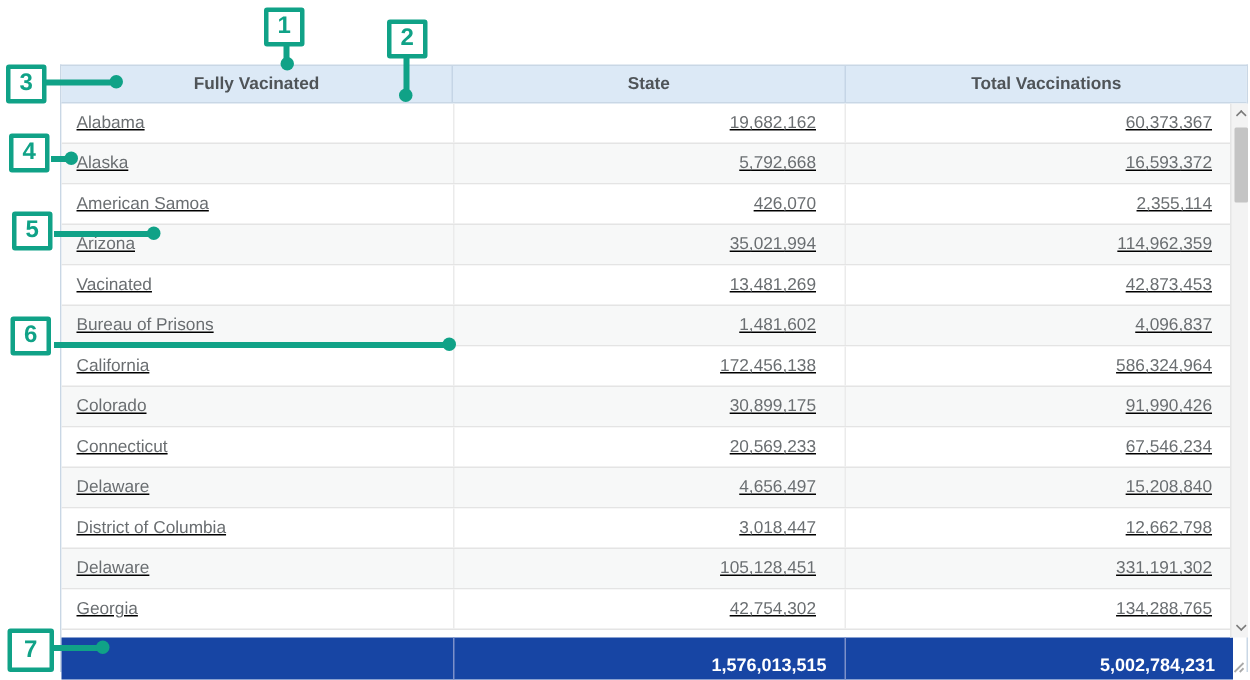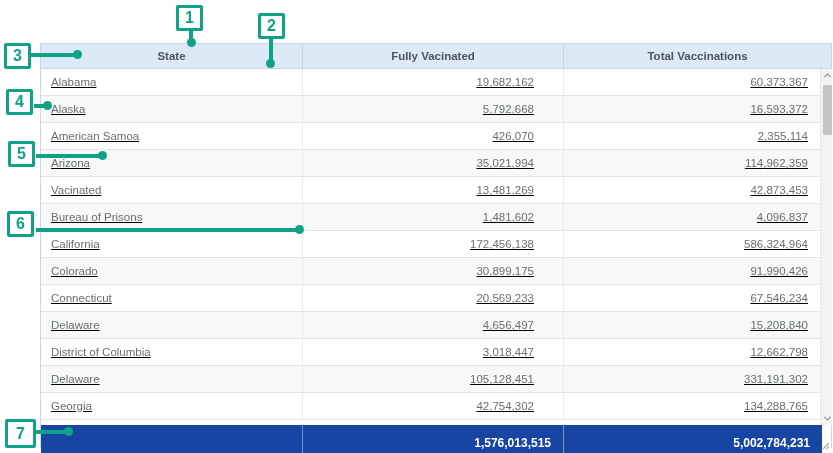--- a/index.html
+++ b/index.html
@@ -51,21 +51,21 @@
   .tr.striped { background: #f7f8f8; }
   .td {
     display: flex;
     align-items: center;
     font-size: 11.5px;
     color: #6a6e71;
     border-right: 1px solid #ebebeb;
   }
   .td:last-child { border-right: none; }
   .td.state { padding-left: 10px; justify-content: flex-start; }
-  .td.num   { justify-content: flex-end; padding-right: 29px; }
+  .td.num   { justify-content: flex-end; padding-right: 19px; }
   .td.num.last { padding-right: 23px; text-align: center; }
 
   .totals-row {
     position: absolute;
     left: 0; top: 381px;
     width: 781px; height: 36px;
     display: flex;
     background: #1745a4;
   }
   .totals-cell {
@@ -140,22 +140,22 @@
     background: #10a287;
     z-index: 5;
   }
 </style>
 </head>
 <body>
 
 <div class="table-container">
 
   <div class="thead">
+    <div class="th col-fully">Fully Vacinated</div>
     <div class="th col-state">State</div>
-    <div class="th col-fully">Fully Vacinated</div>
     <div class="th col-total">Total Vaccinations</div>
   </div>
 
   <div class="tbody">
     <div class="tr">
       <div class="td state col-state">Alabama</div>
       <div class="td num col-fully">19,682,162</div>
       <div class="td num last col-total">60,373,367</div>
     </div>
 

